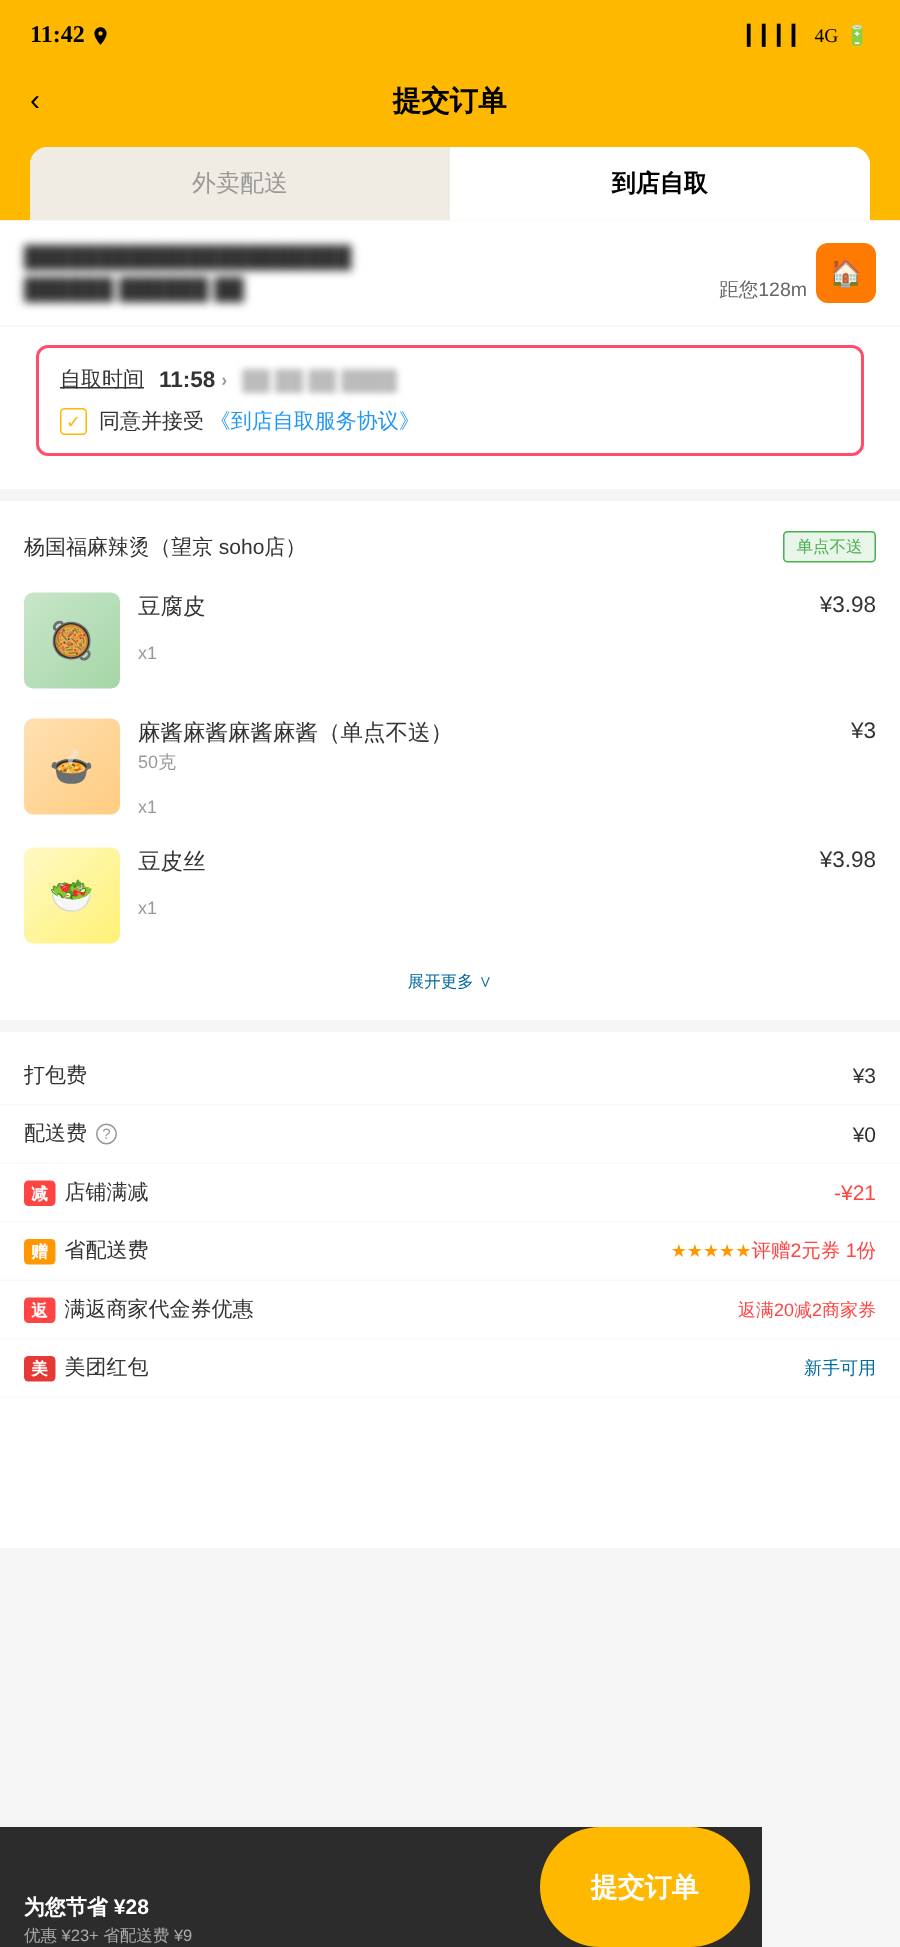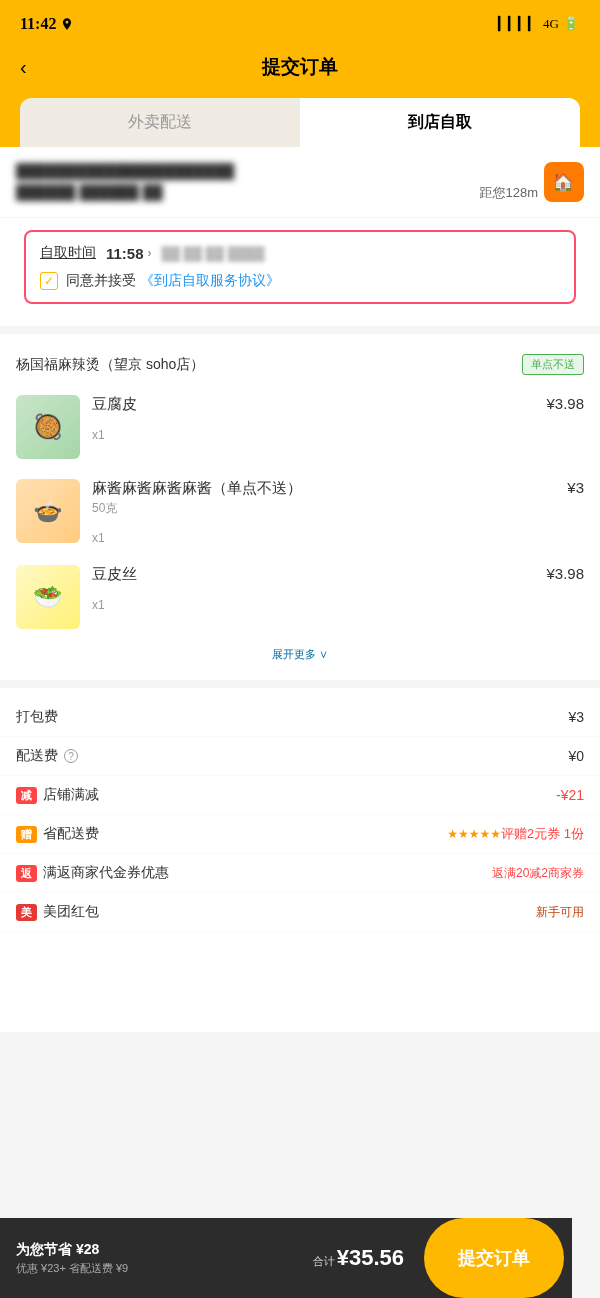--- a/index.html
+++ b/index.html
@@ -359,34 +359,34 @@
     .stars {
       color: #ff9800;
       font-size: 12px;
     }
     .return-text {
       font-size: 12px;
       color: #ff4444;
     }
     .new-user-text {
       font-size: 12px;
-      color: #c2410c;
+      color: #0369a1;
       margin-left: 47px;
     }
 
     
     .bottom-bar {
       position: fixed;
       bottom: 0;
       left: 0;
-      width: 572px;
+      width: 508px;
       height: 80px;
       background: #2c2c2c;
       display: flex;
-      align-items: center;
+      align-items: flex-end;
       padding: 0 0 0 16px;
     }
     .bottom-savings {
       flex: 1;
     }
     .bottom-savings-main {
       font-size: 14px;
       color: #fff;
       font-weight: 600;
     }
@@ -597,20 +597,14 @@
 
   <div class="pb-bottom"></div>
 
 </div>
 
 <div class="bottom-bar">
   <div class="bottom-savings">
     <div class="bottom-savings-main">为您节省 ¥28</div>
     <div class="bottom-savings-sub">优惠 ¥23+ 省配送费 ¥9</div>
   </div>
-  <div class="bottom-total">
-    <div style="display:flex; align-items:baseline; gap:2px;">
-      <span class="bottom-total-label">合计</span>
-      <span class="bottom-total-amount">¥35.56</span>
-    </div>
-  </div>
   <button class="bottom-submit">提交订单</button>
 </div>
 
 </body></html>

